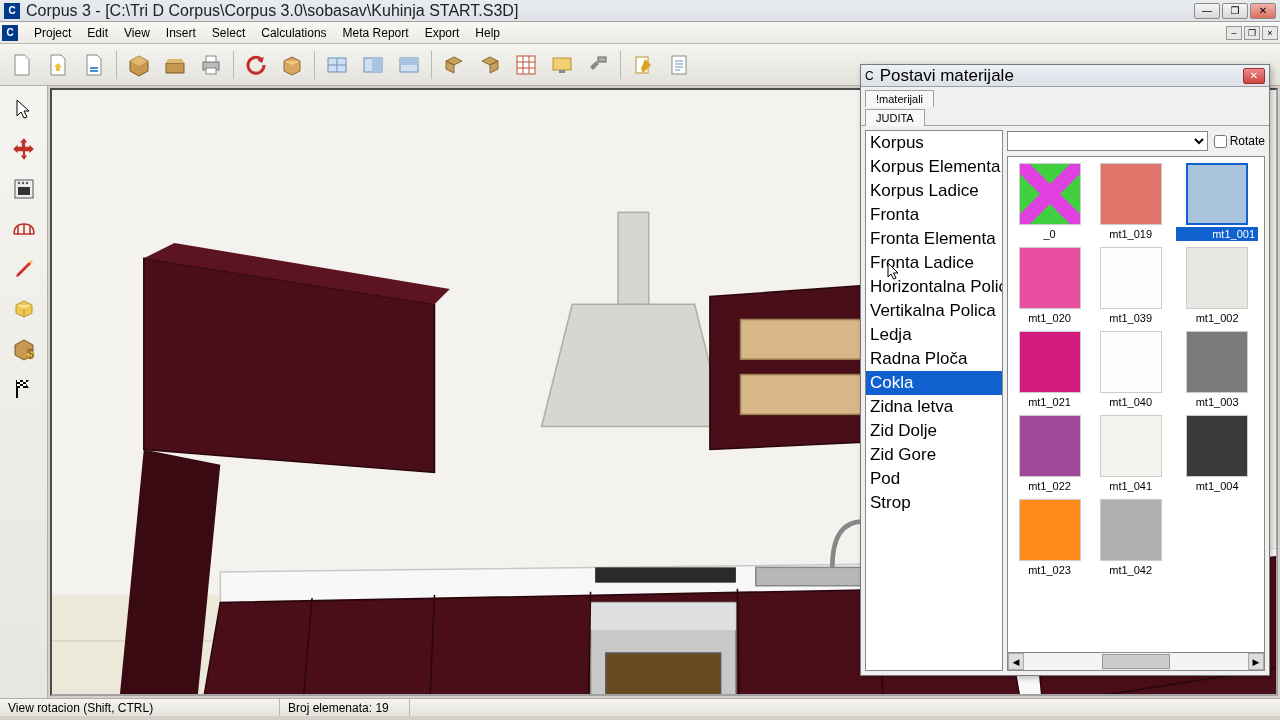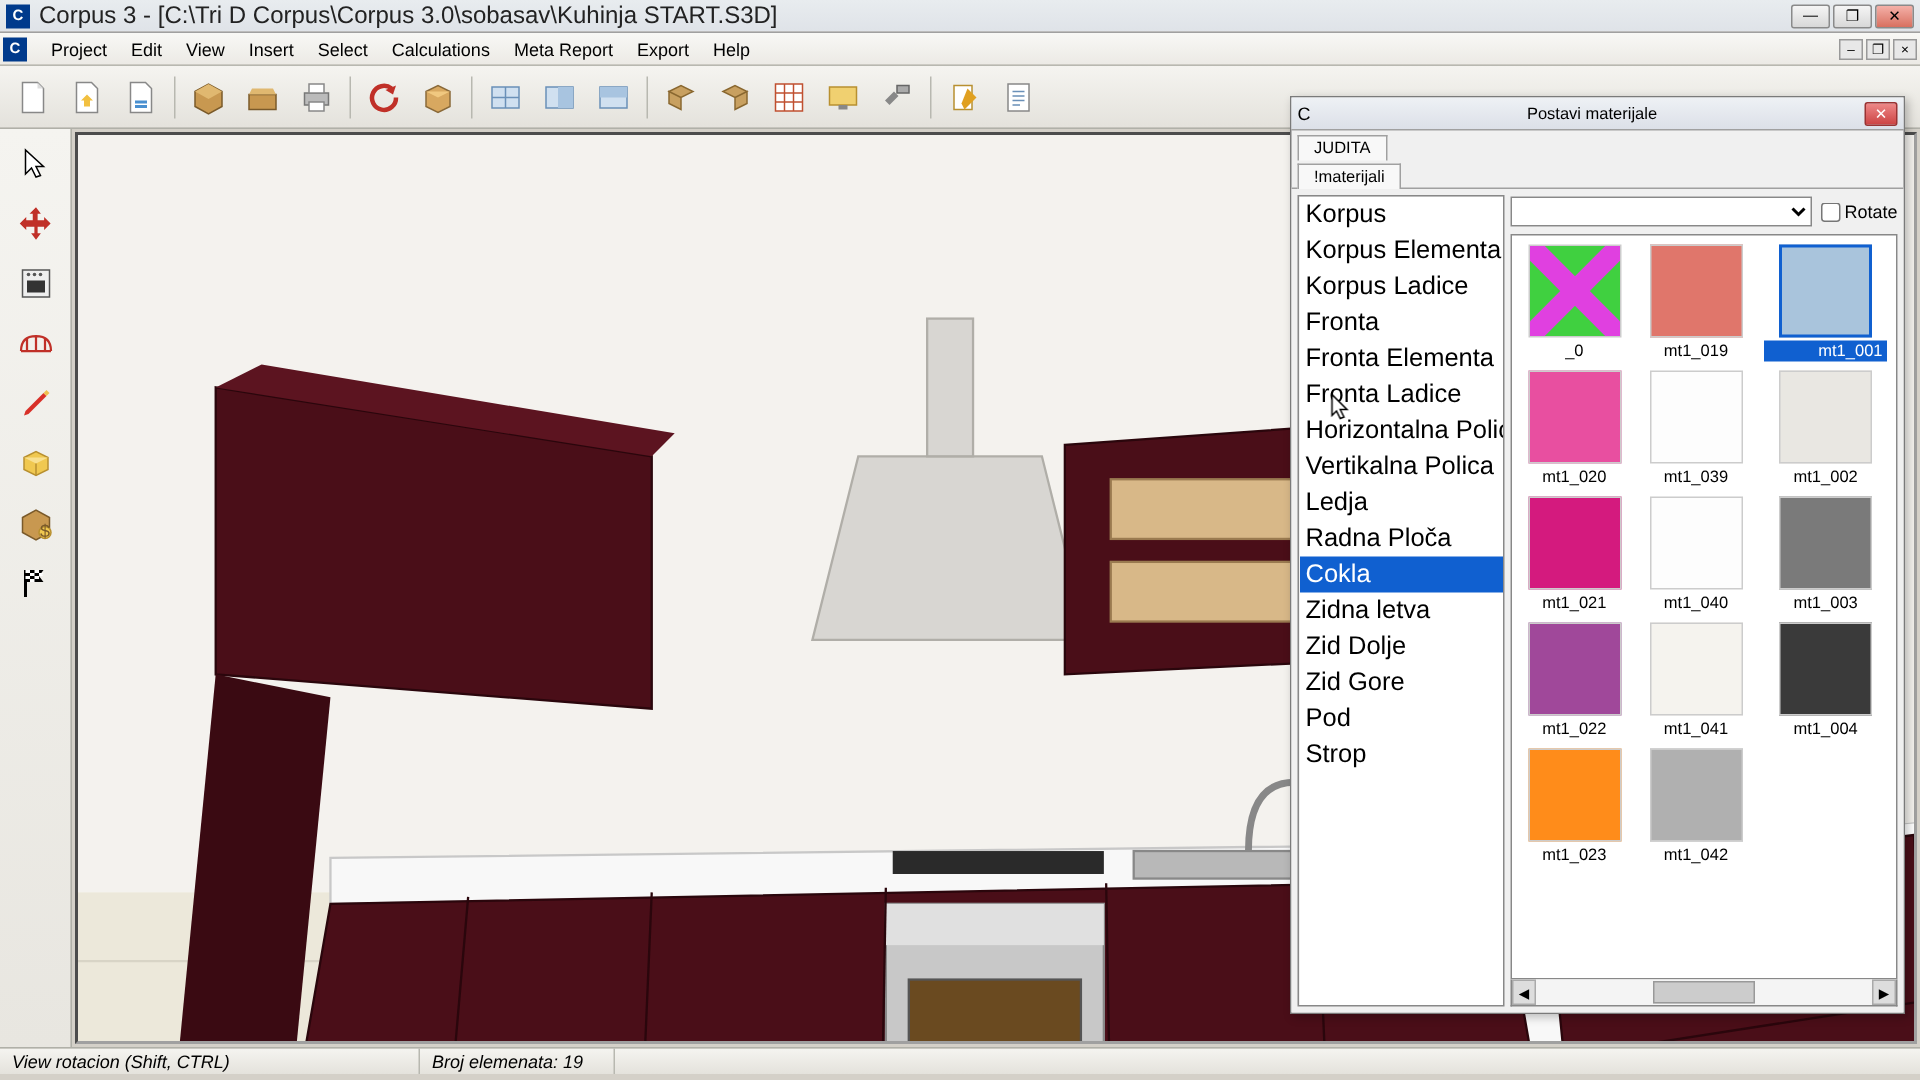--- a/index.html
+++ b/index.html
@@ -36,21 +36,21 @@
 
 .viewport-wrap { flex: 1; padding: 2px; background: #d4d0c8; position: relative; }
 .viewport { width: 100%; height: 100%; background: #fff; border: 2px inset #a0a0a0; position: relative; overflow: hidden; }
 .vp-label { position: absolute; top: 4px; left: 6px; background: #fff; border: 1px solid #888; padding: 1px 6px; font-size: 11px; }
 .scene { position: absolute; inset: 0; }
 
 
 .dialog { position: absolute; top: 64px; right: 10px; width: 410px; height: 612px; background: #f0f0f0; border: 1px solid #7a7a7a; box-shadow: 2px 2px 6px rgba(0,0,0,0.25); display: flex; flex-direction: column; }
 .dlg-title { height: 22px; background: linear-gradient(#eef1f5,#dce0e8); display: flex; align-items: center; padding: 0 4px; border-bottom: 1px solid #a0a0a0; }
 .dlg-title .app-icon { margin-right: 6px; }
-.dlg-title-text { flex: 1; font-size: 11px; text-align: center; }
+.dlg-title-text { flex: 1; font-size: 17px; }
 .dlg-close { width: 22px; height: 16px; background: linear-gradient(#e88,#c44); border: 1px solid #933; color: #fff; display: flex; align-items: center; justify-content: center; font-size: 10px; border-radius: 2px; }
 .dlg-tabs-row { display: flex; padding: 2px 4px 0 4px; }
 .dlg-tab { border: 1px solid #a0a0a0; border-bottom: none; background: #f8f8f8; padding: 2px 10px; font-size: 11px; position: relative; top: 1px; }
 .dlg-body { flex: 1; border-top: 1px solid #a0a0a0; background: #f0f0f0; padding: 4px; display: flex; gap: 4px; overflow: hidden; }
 
 .part-list { width: 138px; background: #fff; border: 1px solid #888; overflow-y: auto; }
 .part-item { padding: 2px 4px; font-size: 17px; cursor: default; white-space: nowrap; }
 .part-item.selected { background: #1060d0; color: #fff; }
 
 .swatch-area { flex: 1; display: flex; flex-direction: column; }
@@ -63,21 +63,21 @@
 .swatch-tile { width: 62px; height: 62px; border: 1px solid #ccc; }
 .swatch-tile.selected { border: 2px solid #1060d0; }
 .swatch-label { font-size: 11px; padding: 1px 3px; }
 .swatch-label.selected { background: #1060d0; color: #fff; padding-left: 36px; }
 .swatch-hscroll { height: 18px; background: #eee; border: 1px solid #888; border-top: none; display: flex; align-items: center; }
 .hscroll-btn { width: 16px; height: 100%; background: #ddd; border: 1px solid #aaa; font-size: 9px; display: flex; align-items: center; justify-content: center; }
 .hscroll-track { flex: 1; height: 100%; background: #f4f4f4; position: relative; }
 .hscroll-thumb { position: absolute; left: 35%; width: 30%; top: 1px; bottom: 1px; background: #ccc; border: 1px solid #999; }
 
 
-.statusbar { height: 18px; background: linear-gradient(#f5f4f0,#e4e2dc); border-top: 1px solid #b0b0a8; display: flex; align-items: center; font-size: 11px; font-style: italic; }
+.statusbar { height: 18px; background: linear-gradient(#f5f4f0,#e4e2dc); border-top: 1px solid #b0b0a8; display: flex; align-items: center; font-size: 11px; }
 .status-cell { padding: 0 8px; border-right: 1px solid #b8b8b0; height: 100%; display: flex; align-items: center; }
 .status-cell:first-child { width: 280px; }
 .status-cell:nth-child(2) { width: 130px; }
 
 
 .cursor { position: absolute; width: 14px; height: 20px; pointer-events: none; z-index: 50; }
 </style>
 </head>
 <body>
 
@@ -355,24 +355,24 @@
   </div>
 </div>
 
 <div class="dialog">
   <div class="dlg-title">
     <div class="app-icon">C</div>
     <div class="dlg-title-text">Postavi materijale</div>
     <div class="dlg-close">✕</div>
   </div>
   <div class="dlg-tabs-row">
+    <div class="dlg-tab">!materijali</div>
+  </div>
+  <div class="dlg-tabs-row">
     <div class="dlg-tab">JUDITA</div>
-  </div>
-  <div class="dlg-tabs-row">
-    <div class="dlg-tab">!materijali</div>
   </div>
   <div class="dlg-body">
     <div class="part-list" id="part-list">
         <div class="part-item">Korpus</div>
         <div class="part-item">Korpus Elementa</div>
         <div class="part-item">Korpus Ladice</div>
         <div class="part-item">Fronta</div>
         <div class="part-item">Fronta Elementa</div>
         <div class="part-item">Fronta Ladice</div>
         <div class="part-item">Horizontalna Polica</div>

